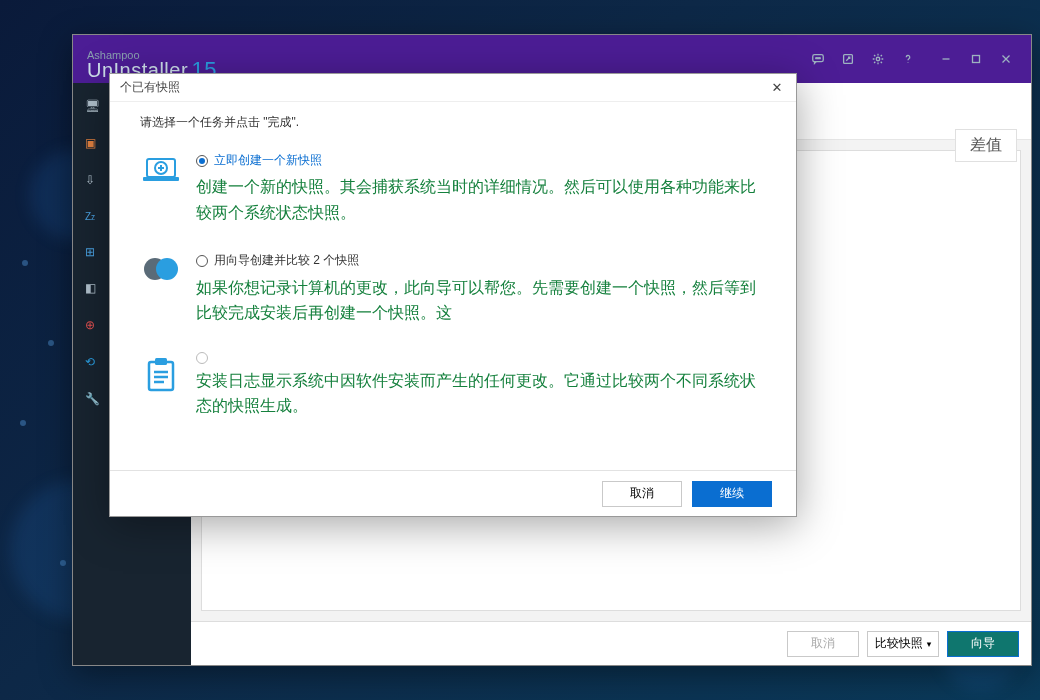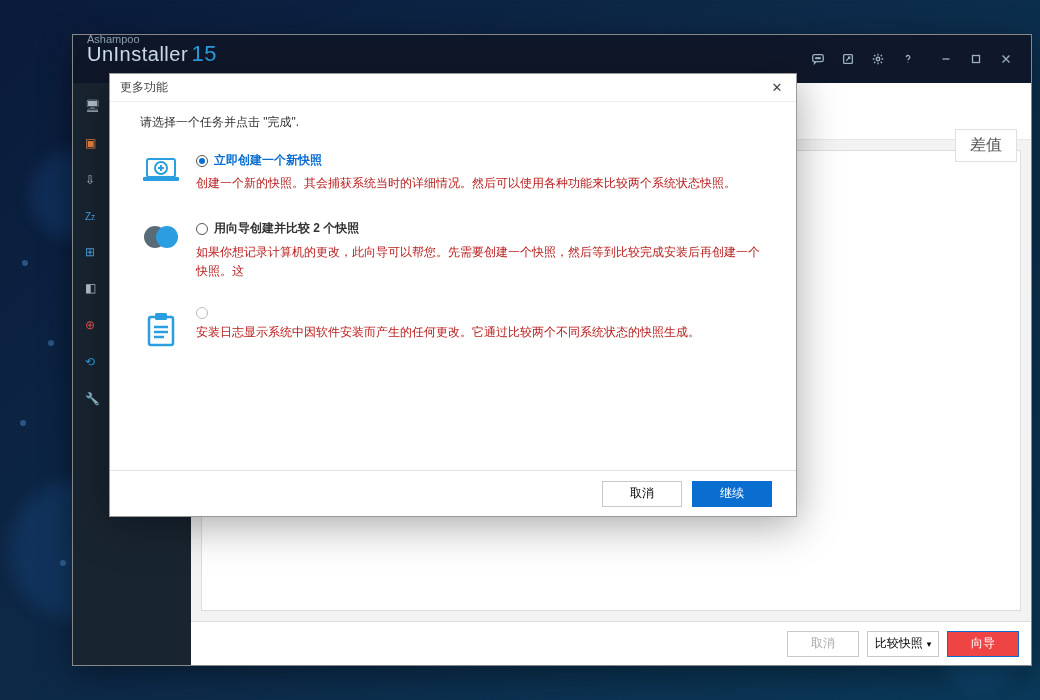--- a/index.html
+++ b/index.html
@@ -21,24 +21,24 @@
   left: 72px; top: 34px;
   width: 960px; height: 632px;
   background: #f5f5f5;
   border: 1px solid #888;
   display: flex;
   flex-direction: column;
   box-shadow: 0 8px 30px rgba(0,0,0,.4);
 }
 .titlebar {
   height: 48px;
-  background: #0f172a;
+  background: #4c1d95;
   color: #b0c4d0;
   display: flex;
-  align-items: center;
+  align-items: flex-end;
   padding: 0 10px 0 14px;
 }
 .titlebar .brand-small { font-size: 11px; color: #8aa0b0; margin-top:-18px;}
 .titlebar .brand { font-size: 20px; font-weight: 300; color: #cfe0ec; letter-spacing: .5px; }
 .titlebar .num { color: #2a9ee0; font-weight: 400; font-size:22px; }
 .titlebar .spacer { flex: 1; }
 .titlebar .tb-btn {
   width: 30px; height: 48px;
   display: flex; align-items: center; justify-content: center;
   color: #9db2c0; cursor: pointer;
@@ -97,21 +97,21 @@
 .btn {
   min-width: 72px; height: 26px;
   border: 1px solid #c9c9c9;
   background: #fff;
   font-size: 12px;
   display: inline-flex; align-items: center; justify-content: center;
   gap: 4px;
   cursor: pointer;
 }
 .btn.disabled { color: #aaa; cursor: default; }
-.btn.primary { background: #ef4444; border-color: #0a6ed1; color: #fff; }
+.btn.primary { background: #0f766e; border-color: #0a6ed1; color: #fff; }
 .btn .chev { font-size: 9px; }
 
 
 .dialog {
   position: absolute;
   left: 109px; top: 73px;
   width: 688px; height: 444px;
   background: #fff;
   border: 1px solid #999;
   box-shadow: 0 8px 40px rgba(0,0,0,.35);
@@ -143,24 +143,24 @@
 .opt .opt-text { flex:1; font-size:12px; line-height:1.6; }
 .opt .radio-row { display:flex; align-items:center; gap:6px; margin-bottom:4px;}
 .opt .radio {
   width:12px; height:12px; border:1px solid #555; border-radius:50%;
   display:inline-flex; align-items:center; justify-content:center;
 }
 .opt .radio.selected .radio-inner {
   width:6px; height:6px; background:#0a6ed1; border-radius:50%;
 }
 .opt.disabled .radio { border-color:#bbb; }
-.opt .opt-title { color:#333; font-weight:700; font-size:12px; }
+.opt .opt-title { color:#333; font-weight:400; font-size:12px; }
 .opt.disabled .opt-title { color:#bbb; }
 .opt.selected .opt-title { color:#0a6ed1; }
-.opt .opt-desc { color:#b91c1c; font-size:12px; }
+.opt .opt-desc { color:#15803d; font-size:16px; }
 
 .dialog-footer {
   height: 46px;
   border-top: 1px solid #e2e2e2;
   display:flex; align-items:center; justify-content:flex-end;
   gap:10px; padding:0 24px;
 }
 .dbtn {
   min-width: 80px; height:26px;
   border:1px solid #c9c9c9; background:#fff;
@@ -295,21 +295,21 @@
             <span class="chev">▾</span>
         </button>
         <button class="btn primary">向导</button>
       </div>
     </div>
   </div>
 </div>
 
 <div class="dialog">
   <div class="dialog-title">
-    <span>更多功能</span>
+    <span>个已有快照</span>
     <div class="spacer"></div>
     <div class="close">✕</div>
   </div>
   <div class="dialog-body">
     <div class="prompt">请选择一个任务并点击 "完成".</div>
 
     <div class="opt selected">
       <div class="opt-icon">
         <svg width="40" height="30" viewBox="0 0 40 30">
             <rect x="6" y="4" width="28" height="18" rx="2" fill="none" stroke="#2a9ee0" stroke-width="2"></rect>

